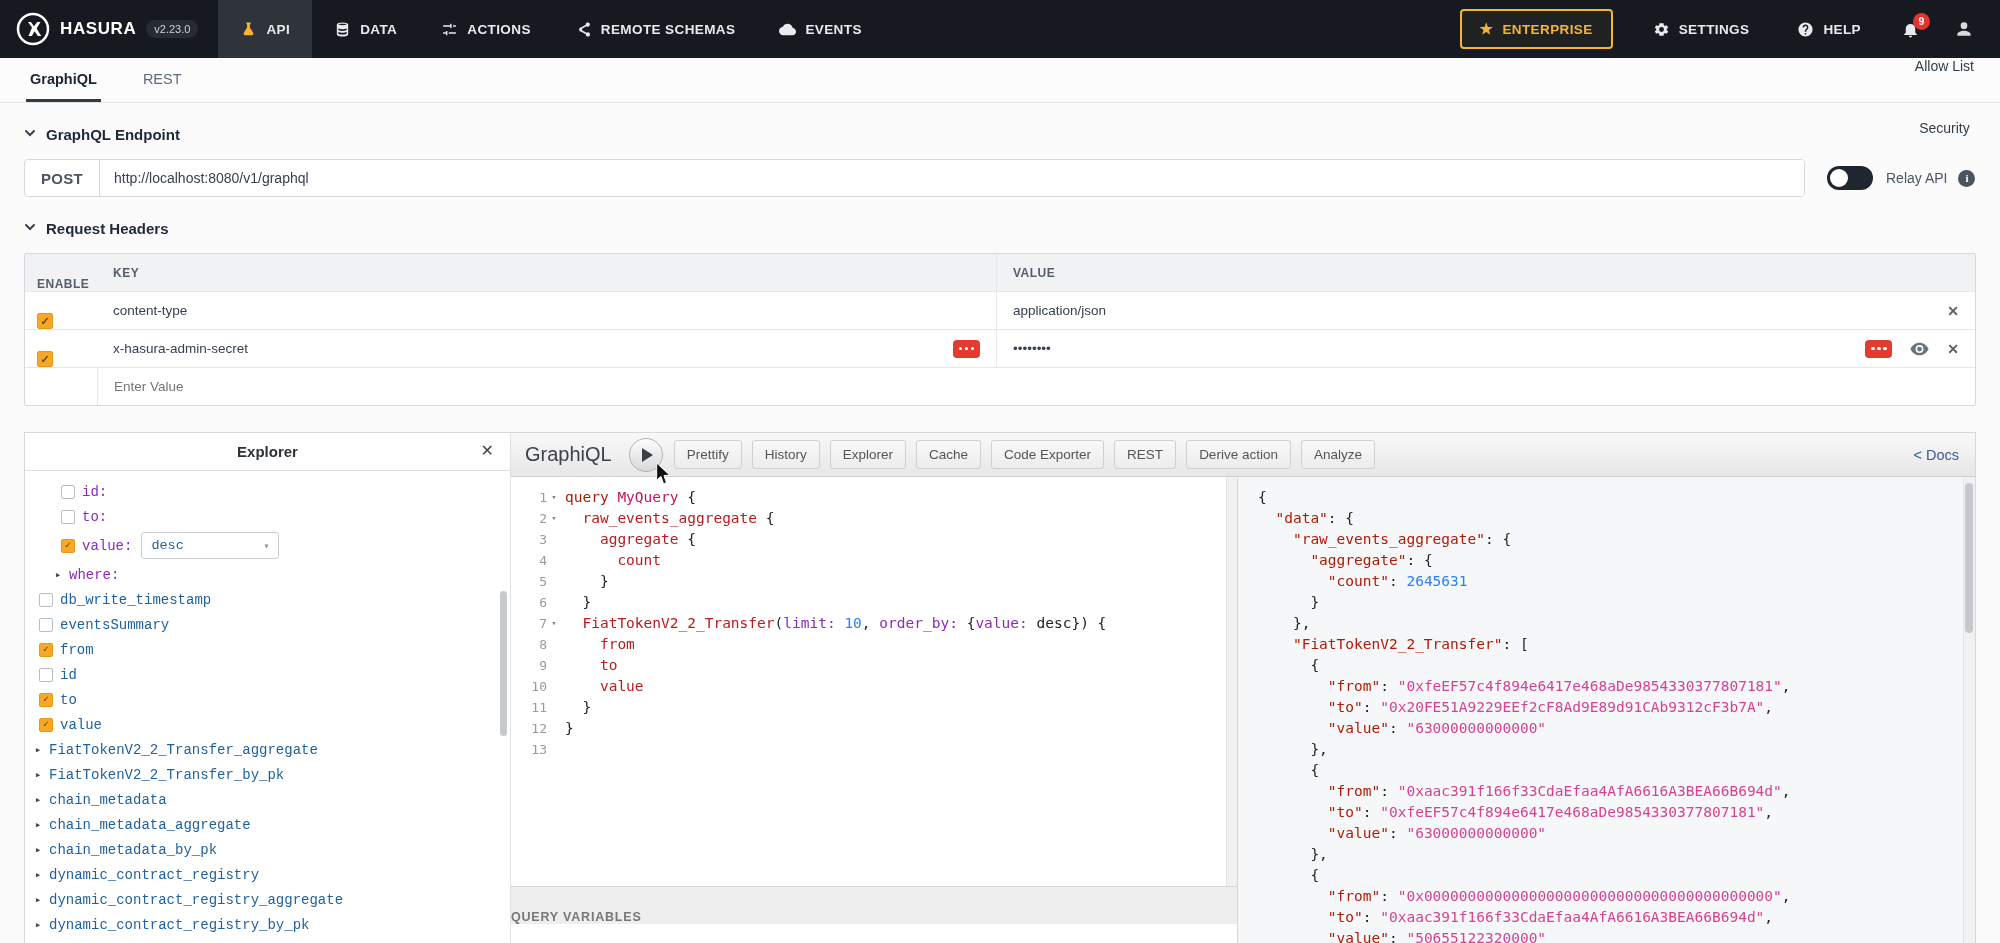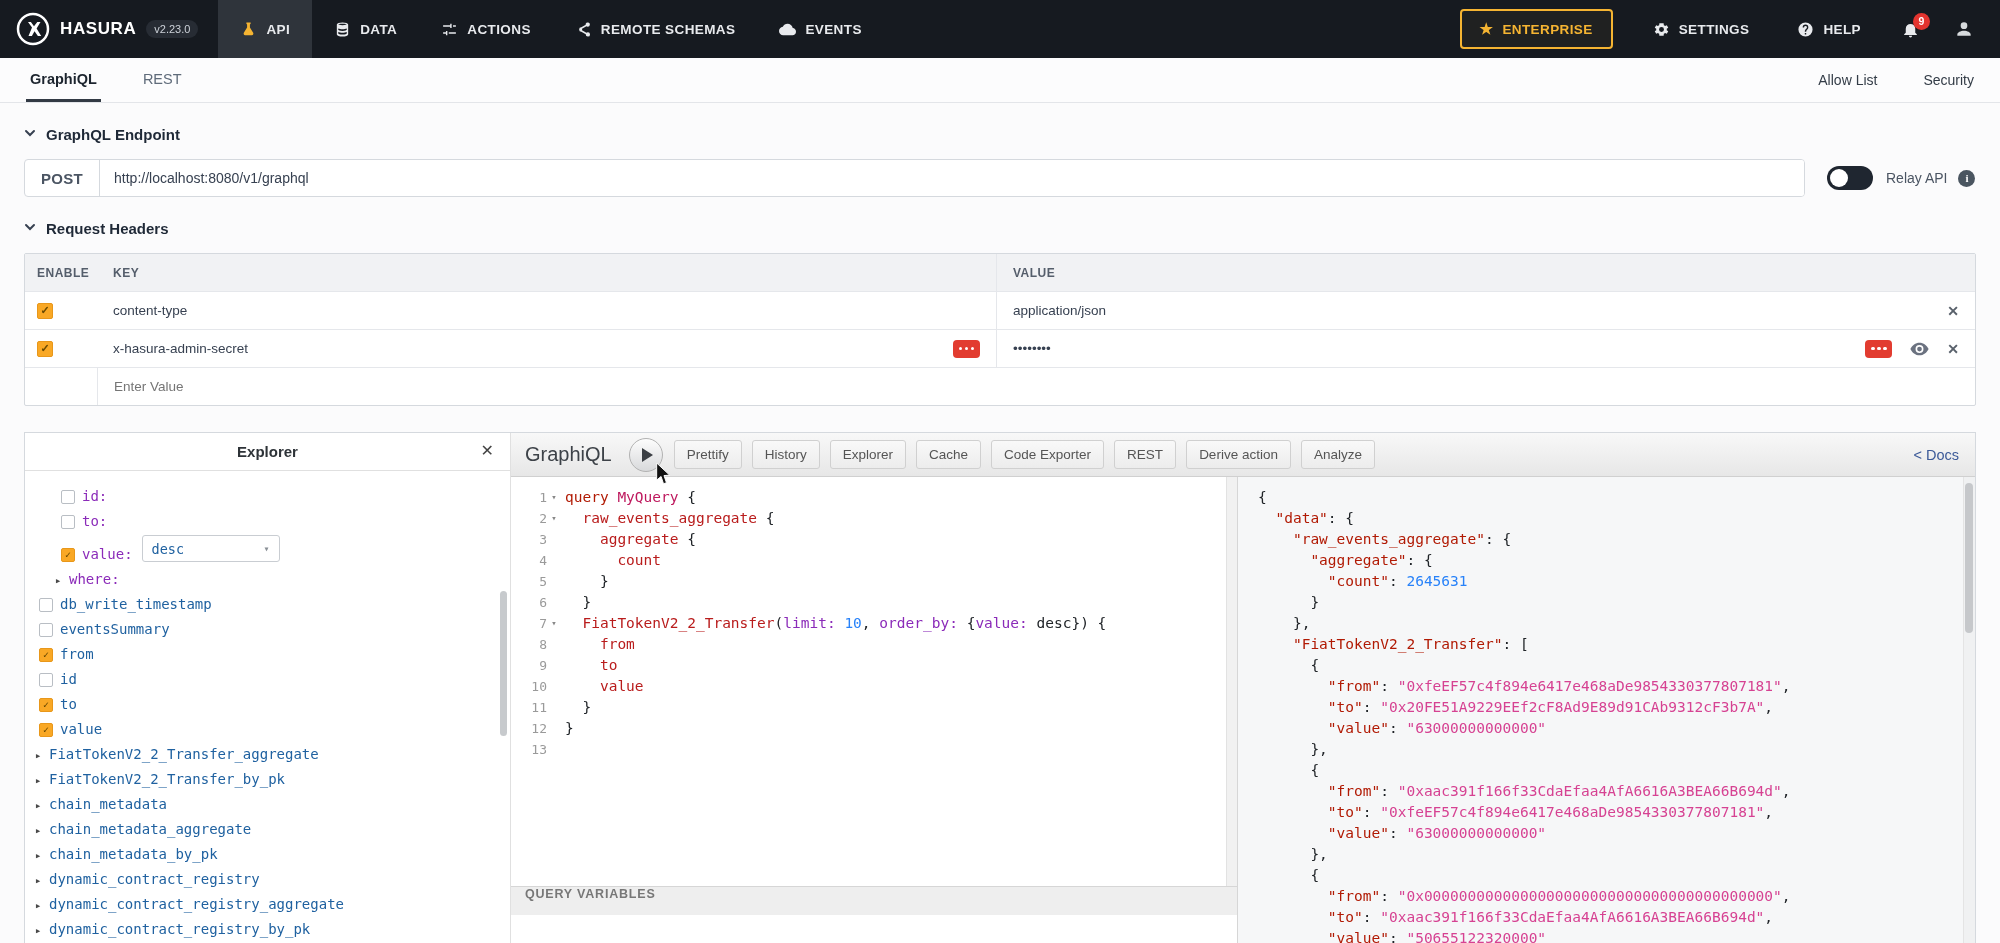--- a/index.html
+++ b/index.html
@@ -30,21 +30,21 @@
     justify-content:center; padding:0 4px; }
   .user-wrap { padding:8px 14px 4px; cursor:pointer; }
   .user-wrap svg { width:20px; height:20px; fill:#d7dadd; }
 
   
   .tabbar { height:45px; background:#fcfcfd; border-bottom:1px solid #e3e5e9; display:flex;
     align-items:stretch; padding:0 26px; }
   .tab { display:flex; align-items:center; padding:0 4px; margin-right:38px; font-size:14.5px;
     color:#5f6b7a; cursor:pointer; border-bottom:3px solid transparent; }
   .tab.active { color:#1c242e; font-weight:bold; border-bottom-color:#323a44; }
-  .tab-right { margin-left:auto; display:flex; align-items:center; gap:46px; }
+  .tab-right { margin-left:auto; display:flex; align-items:center; gap:46px;flex-direction:column; }
   .tab-link { font-size:14px; color:#333c47; cursor:pointer; }
 
   
   .section-title-row { display:flex; align-items:center; gap:10px; margin:22px 24px 0; }
   .section-title { font-size:15px; font-weight:bold; color:#1f2937; }
   .chev svg { width:12px; height:12px; stroke:#374151; }
 
   
   .endpoint-row { display:flex; align-items:center; margin:16px 24px 0; }
   .endpoint-box { width:1781px; height:38px; display:flex; align-items:stretch; background:#fff;
@@ -58,21 +58,21 @@
   .toggle .knob { position:absolute; left:3px; top:3px; width:18px; height:18px; background:#fff; border-radius:50%; }
   .relay-label { margin-left:13px; font-size:14px; color:#4b5563; }
   .info-icon { margin-left:11px; width:17px; height:17px; border-radius:50%; background:#4a5560; color:#fff;
     font-size:11px; font-weight:bold; display:flex; align-items:center; justify-content:center;
     font-family:"Liberation Serif", serif; cursor:pointer; }
 
   
   .ht { margin:16px 24px 0; background:#fff; border:1px solid #d5d9de; border-radius:2px; }
   .ht-row { display:flex; align-items:stretch; height:38px; border-top:1px solid #e5e7eb; }
   .ht-row.ht-head { height:37px; border-top:0; background:#f1f2f4; }
-  .col-enable { width:72px; display:flex; align-items:center; padding-left:12px; flex:none; }
+  .col-enable { width:72px; display:flex; align-items:flex-end; padding-left:12px; flex:none; }
   .col-key { flex:0 0 899px; display:flex; align-items:center; padding:0 16px; }
   .col-value { flex:1; display:flex; align-items:center; padding:0 16px; border-left:1px solid #e5e7eb; }
   .ht-head .hcell { font-size:12px; font-weight:bold; color:#555e6b; letter-spacing:.5px; }
   .ht-text { font-size:13.5px; color:#374151; }
   .ht-placeholder { font-size:13.5px; color:#9aa2ad; border:0; outline:none; background:transparent;
     width:100%; font-family:"Liberation Sans", sans-serif; }
   .flex-sp { flex:1; }
   .checkbox { width:16px; height:16px; border:1px solid #b9bec4; border-radius:2px; background:#fff;
     display:inline-flex; align-items:center; justify-content:center; font-size:11px; line-height:1;
     color:transparent; cursor:pointer; flex:none; }
@@ -88,21 +88,21 @@
     align-items:stretch; position:relative; }
 
   
   .explorer { width:486px; flex:none; border-right:1px solid #e0e0e0; display:flex; flex-direction:column; }
   .ex-header { height:38px; flex:none; border-bottom:1px solid #e0e0e0; display:flex; align-items:center;
     justify-content:center; position:relative; }
   .ex-title { font-size:15px; font-weight:bold; color:#2e3338; }
   .ex-close { position:absolute; right:16px; top:8px; font-size:16px; color:#444; cursor:pointer; }
   .ex-content { flex:1; position:relative; padding-top:8px; overflow:hidden;
     font-family:"DejaVu Sans Mono", monospace; font-size:14px; }
-  .ex-row { display:flex; align-items:flex-end; height:25px; cursor:pointer; }
+  .ex-row { display:flex; align-items:center; height:25px; cursor:pointer;font-family:Liberation Mono, monospace; }
   .ex-row.tall { height:33px; }
   .ind-0 { padding-left:6px; } .ind-1 { padding-left:14px; } .ind-2 { padding-left:26px; } .ind-3 { padding-left:36px; }
   .ex-row .checkbox { width:14px; height:14px; margin-right:7px; font-size:10px; }
   .ex-arrow { width:14px; margin-right:4px; color:#4a4a4a; font-size:11px; text-align:center; }
   .lab-arg { color:#8B2BB9; } .lab-field { color:#1F61A0; }
   .ex-select { margin-left:9px; width:138px; height:27px; border:1px solid #c9cdd2; border-radius:3px;
     background:#fff; display:inline-flex; align-items:center; justify-content:space-between;
     padding:0 9px; cursor:pointer; }
   .ex-select-val { color:#1F61A0; font-size:13.5px; }
   .ex-select-chev { color:#8a9096; font-size:10px; }
@@ -130,22 +130,22 @@
   .gut-row { display:flex; align-items:center; justify-content:flex-end; height:21px; }
   .lnum { color:#9a9a9a; font-size:13px; }
   .fold { width:14px; text-align:center; color:#888; font-size:9px; }
   .code-area { flex:1; padding:10px 0 0 4px; color:#141823; }
   .code-line { height:21px; white-space:pre; }
   .tk-kw { color:#B11A04; } .tk-def { color:#be185d; } .tk-fld { color:#b91c1c;text-align:center; }
   .tk-arg { color:#8B2BB9; } .tk-num { color:#2882F9; } .tk-pln { color:#202428; }
   .tk-key { color:#B11A04; } .tk-str { color:#D64292; }
   .editor-scroll-strip { position:absolute; right:0; top:0; bottom:0; width:11px; background:#f1f1f1;
     border-left:1px solid #e2e2e2; }
-  .qv-bar { height:29px; flex:none; background:#eee; border-top:1px solid #d6d6d6; display:flex;
-    align-items:flex-start; padding-left:14px; }
+  .qv-bar { height:38px; flex:none; background:#eee; border-top:1px solid #d6d6d6; display:flex;
+    align-items:flex-end; }
   .qv-label { font-size:12.5px; font-weight:bold; color:#777; letter-spacing:.8px; }
   .qv-area { flex:1; background:#fff; }
 
   
   .gq-result { flex:1; background:#f6f7f8; position:relative; overflow:hidden;
     font-family:"DejaVu Sans Mono", monospace; font-size:14.5px; line-height:21px; }
   .result-code { padding:10px 24px 0 20px; }
   .result-scrollbar { position:absolute; right:0; top:0; bottom:0; width:12px; background:#f0f1f2;
     border-left:1px solid #e4e4e4; }
   .result-thumb { position:absolute; top:6px; right:2px; width:8px; height:150px; background:#c6c8cb; border-radius:4px; }

